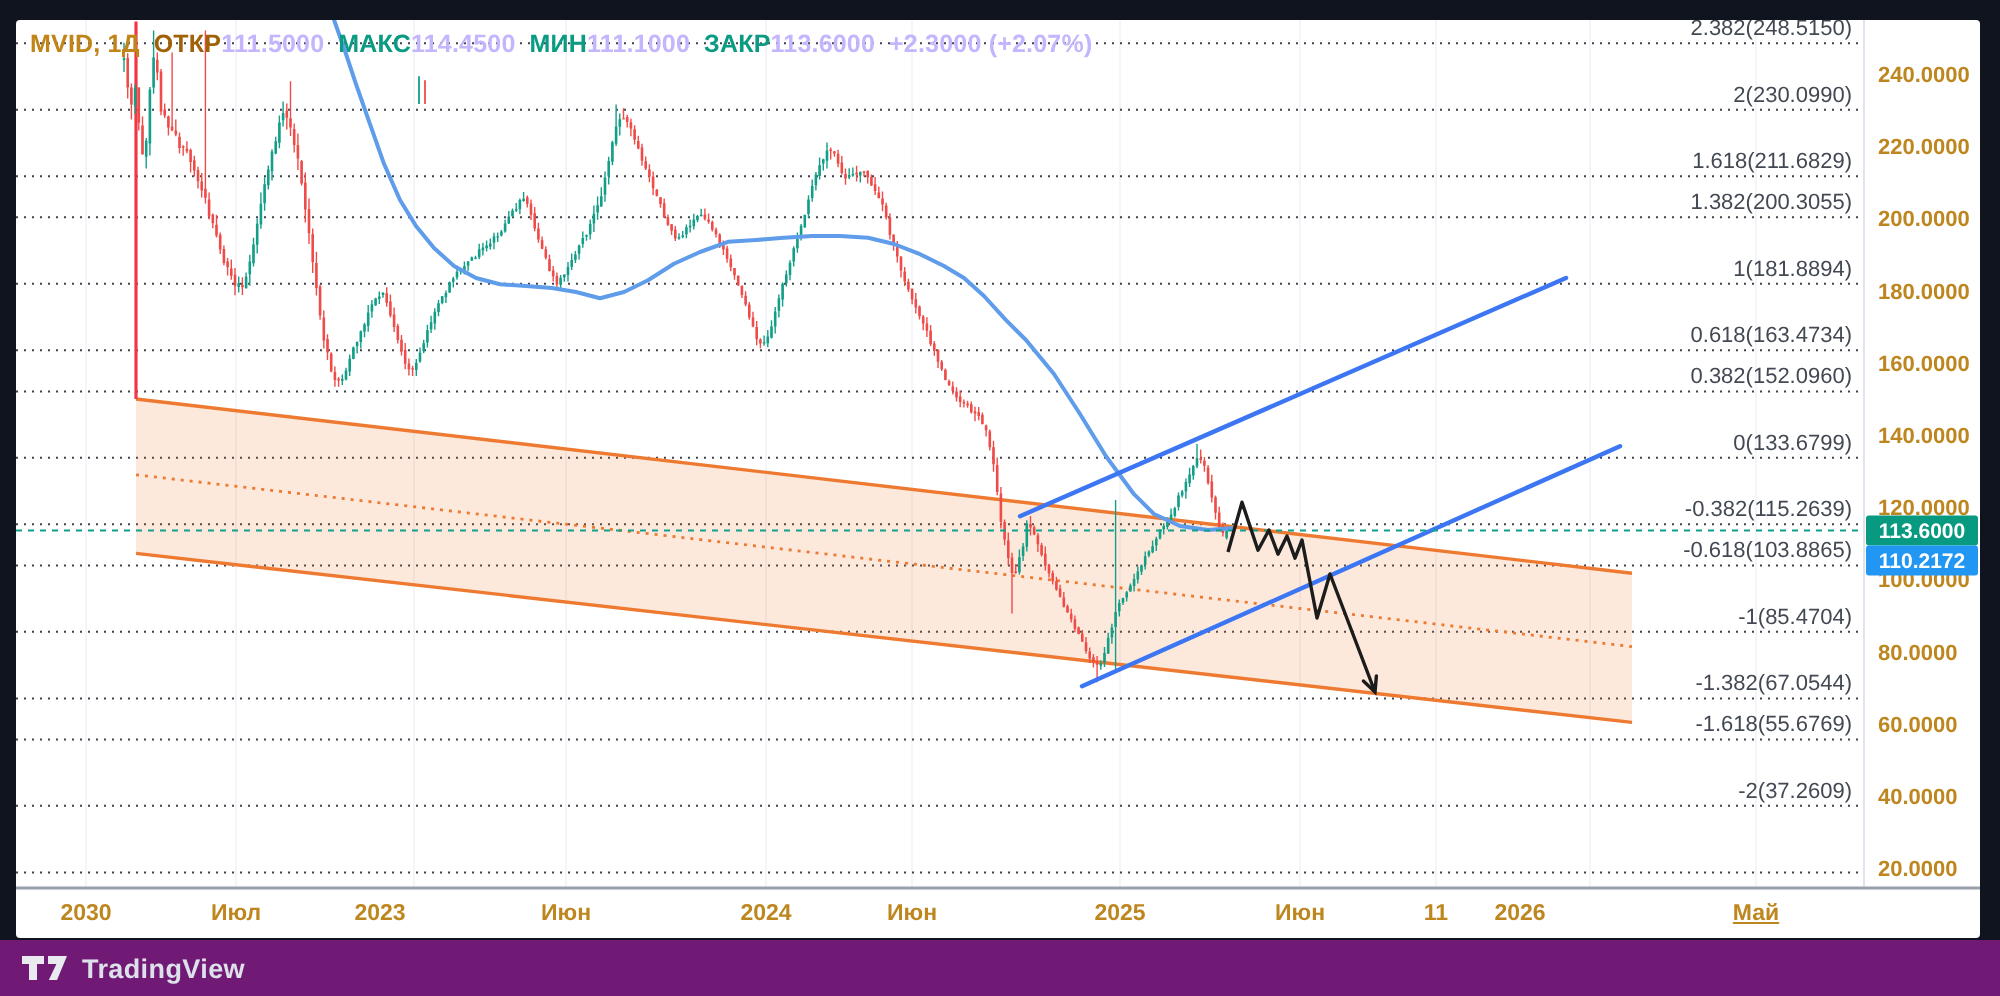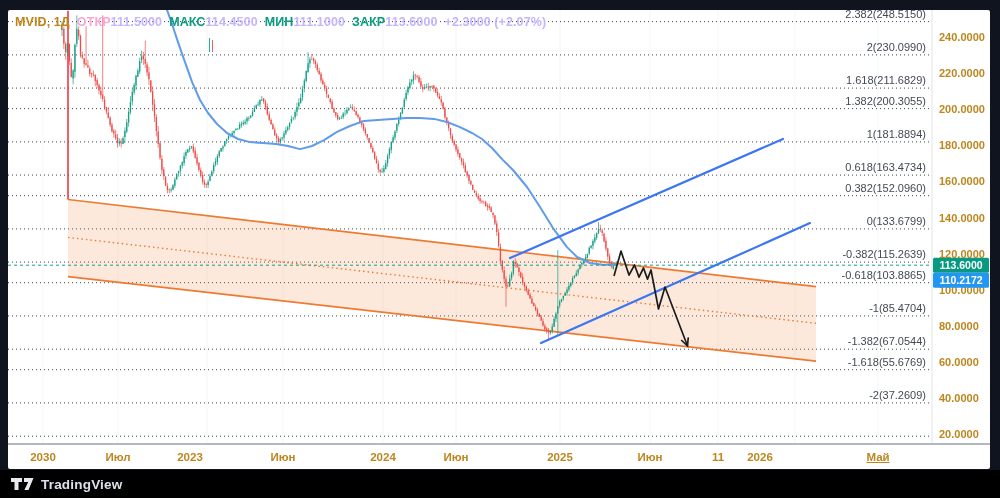--- a/index.html
+++ b/index.html
@@ -10,28 +10,28 @@
   .plotwrap{position:absolute;left:0;top:0;width:1000px;height:498px;}
   .plotwrap svg{display:block;}
   .hdr{position:absolute;left:15px;top:14px;z-index:5;font-size:12.5px;font-weight:700;
        white-space:nowrap;letter-spacing:.1px;line-height:16px;}
   .hdr .row2{margin-top:3px;}
   .gold{color:#c08419;}
   .teal{color:#c4b5fd;}
   .blu{color:#2d95f0;}
   .fld{margin-left:7px;}
   .fld .lab{color:#0a9b82;}
-  .fld.first .lab{color:#f9a8d4;}
+  .fld.first .lab{color:#a16207;}
   .chg{margin-left:7px;}
   .ind-val{margin-left:8px;}
   .time-axis{position:absolute;left:8px;top:445px;width:924px;height:24px;z-index:4;}
   .tlab{position:absolute;top:6px;transform:translateX(-50%);color:#bd861f;
         font-size:11.5px;font-weight:700;}
   .price-axis-hit{position:absolute;left:932px;top:10px;width:58px;height:434px;z-index:4;}
-  .footer{position:absolute;left:0;right:0;top:470px;height:28px;background:#000000;
+  .footer{position:absolute;left:0;right:0;top:470px;height:28px;background:#701a75;
           display:flex;align-items:center;padding-left:11px;z-index:6;}
   .logo{display:flex;align-items:center;gap:7px;cursor:pointer;}
   .brand{color:#dde1ea;font-size:13.5px;font-weight:700;letter-spacing:.2px;}
 </style>
 </head>
 <body>
 
 <div class="stage">
   <div class="surface"></div>
 

